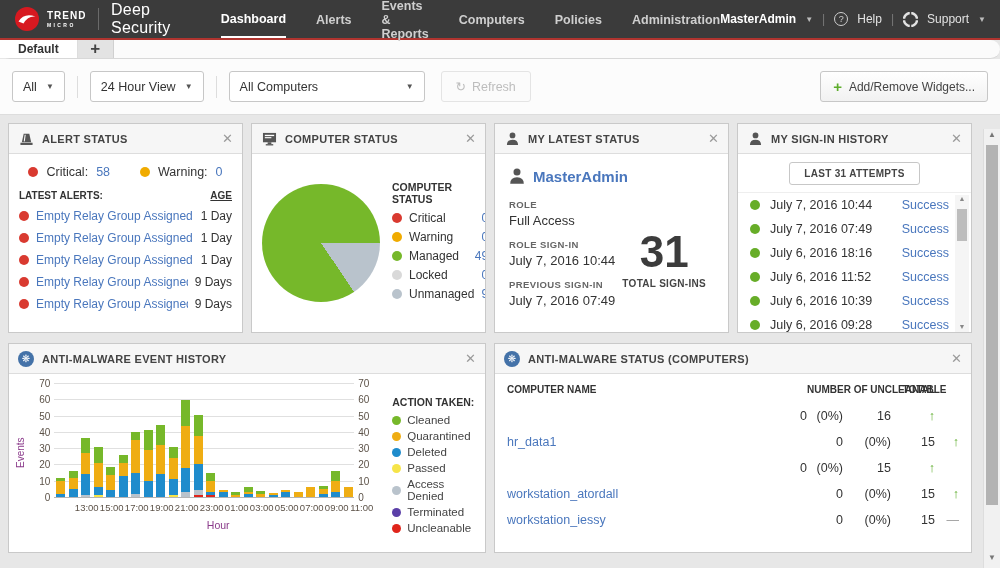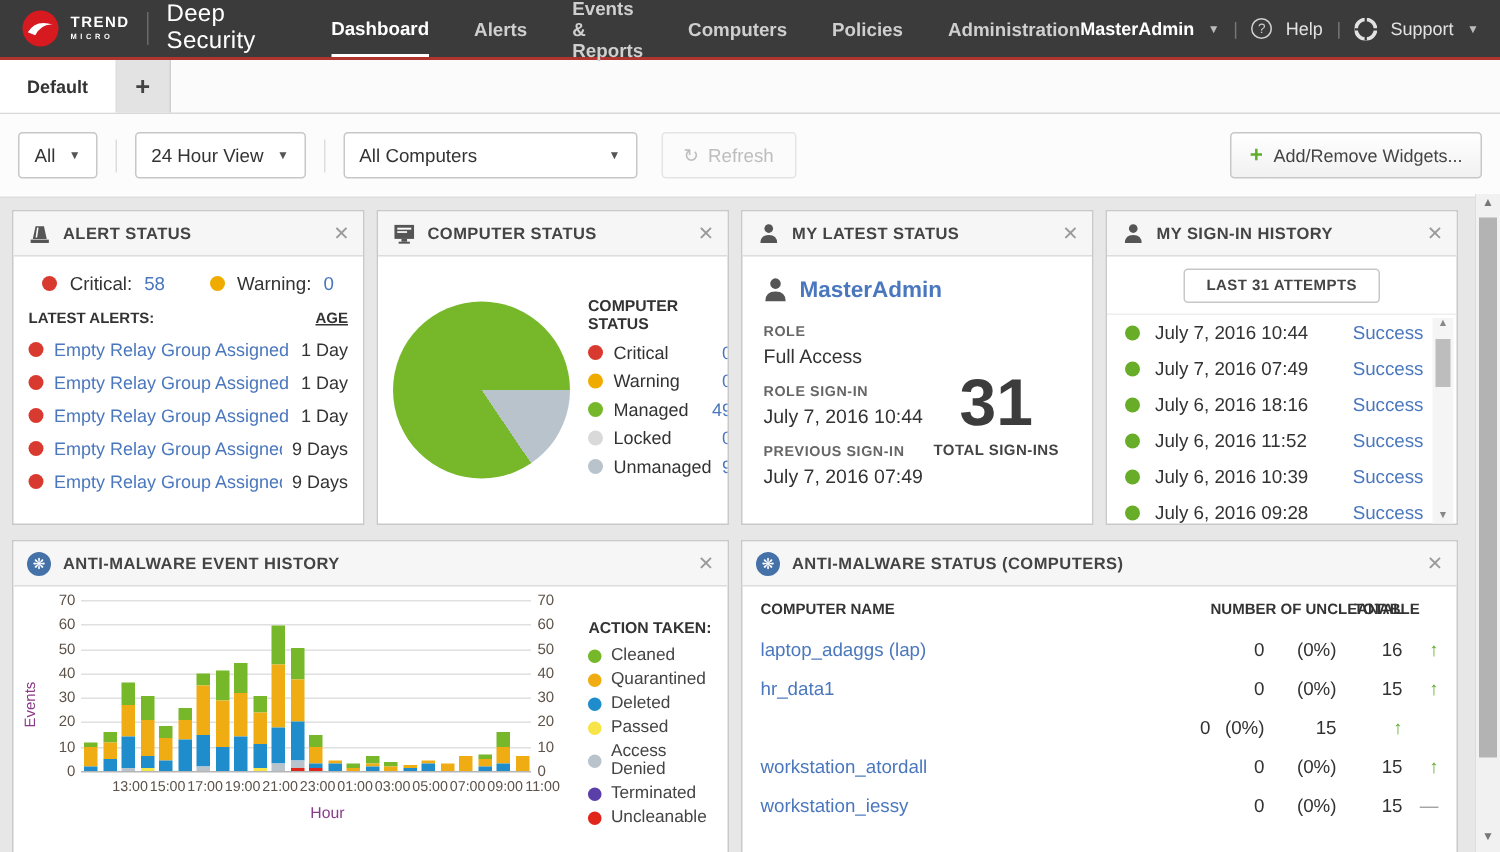--- a/index.html
+++ b/index.html
@@ -20,21 +20,21 @@
   .nav-item.active { color:#fff; border-bottom:2px solid #fff; }
   .nav-right { margin-left:auto; display:flex; align-items:center; gap:9px;
     color:#e2e2e2; font-size:12px; }
   .nav-right .bold { font-weight:bold; color:#fff; }
   .nav-right .caret { font-size:8px; color:#bbb; }
   .nav-right .vsep { color:#777; }
   .circle-q { width:14px; height:14px; border:1.4px solid #cfcfcf; border-radius:50%;
     display:inline-flex; align-items:center; justify-content:center; font-size:9px; color:#cfcfcf; }
 
   
-  .tabrow { height:36px; background:#fbfbfb; border-bottom:1px solid #d8d8d8; display:flex; align-items:stretch; }
+  .tabrow { height:19px; background:#fbfbfb; border-bottom:1px solid #d8d8d8; display:flex; align-items:stretch;border-radius:14px; }
   .tab { padding:0 18px; display:flex; align-items:center; font-size:12px; font-weight:bold;
     color:#333; background:#fff; border-right:1px solid #ddd; cursor:pointer; }
   .tab-add { width:36px; display:flex; align-items:center; justify-content:center;
     background:#e3e3e3; border-right:1px solid #d0d0d0; color:#444; font-size:17px; font-weight:bold; cursor:pointer; }
 
   
   .filterrow { height:56px; background:#fcfcfc; border-bottom:1px solid #ddd;
     display:flex; align-items:center; padding:0 12px; gap:10px; }
   .sel { background:#fff; border:1px solid #c7c7c7; border-radius:3px; height:31px;
     display:flex; align-items:center; padding:0 10px; gap:9px; font-size:12.5px; color:#333; cursor:pointer; }
@@ -626,21 +626,20 @@
       </div>
       <div class="amst-table">
         <div class="amst-head">
           <span>COMPUTER NAME</span>
           <span class="c2">NUMBER OF UNCLEANABLE</span>
           <span class="c4">TOTAL</span>
           <span></span>
         </div>
         <div id="amst-rows">
             <div class="amst-row">
-              <a class="lnk">laptop_adaggs (lap)</a>
               <span class="r">0</span>
               <span class="r">(0%)</span>
               <span class="r">16</span>
               <span class="trend up">↑</span>
             </div>
             <div class="amst-row">
               <a class="lnk">hr_data1</a>
               <span class="r">0</span>
               <span class="r">(0%)</span>
               <span class="r">15</span>

